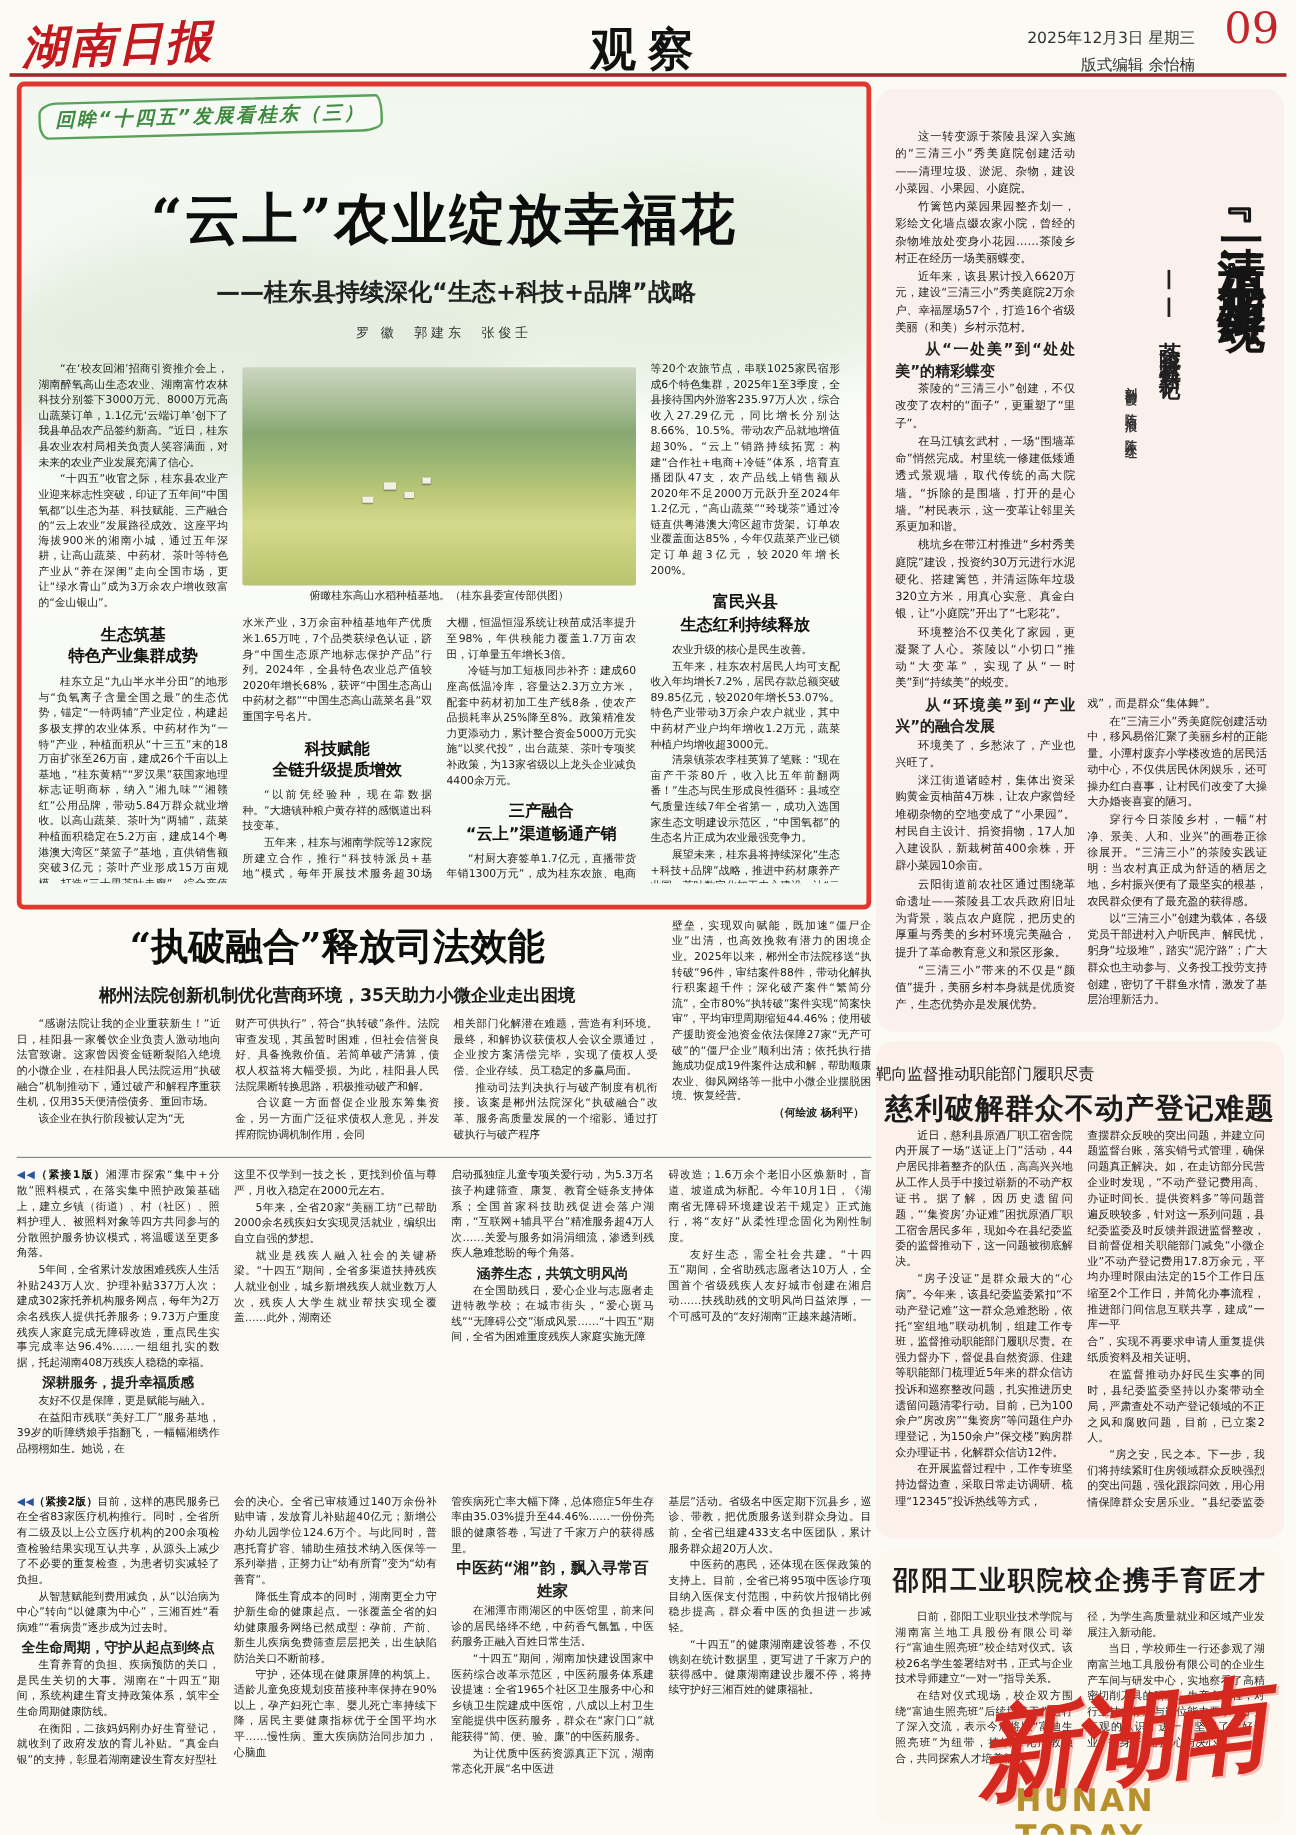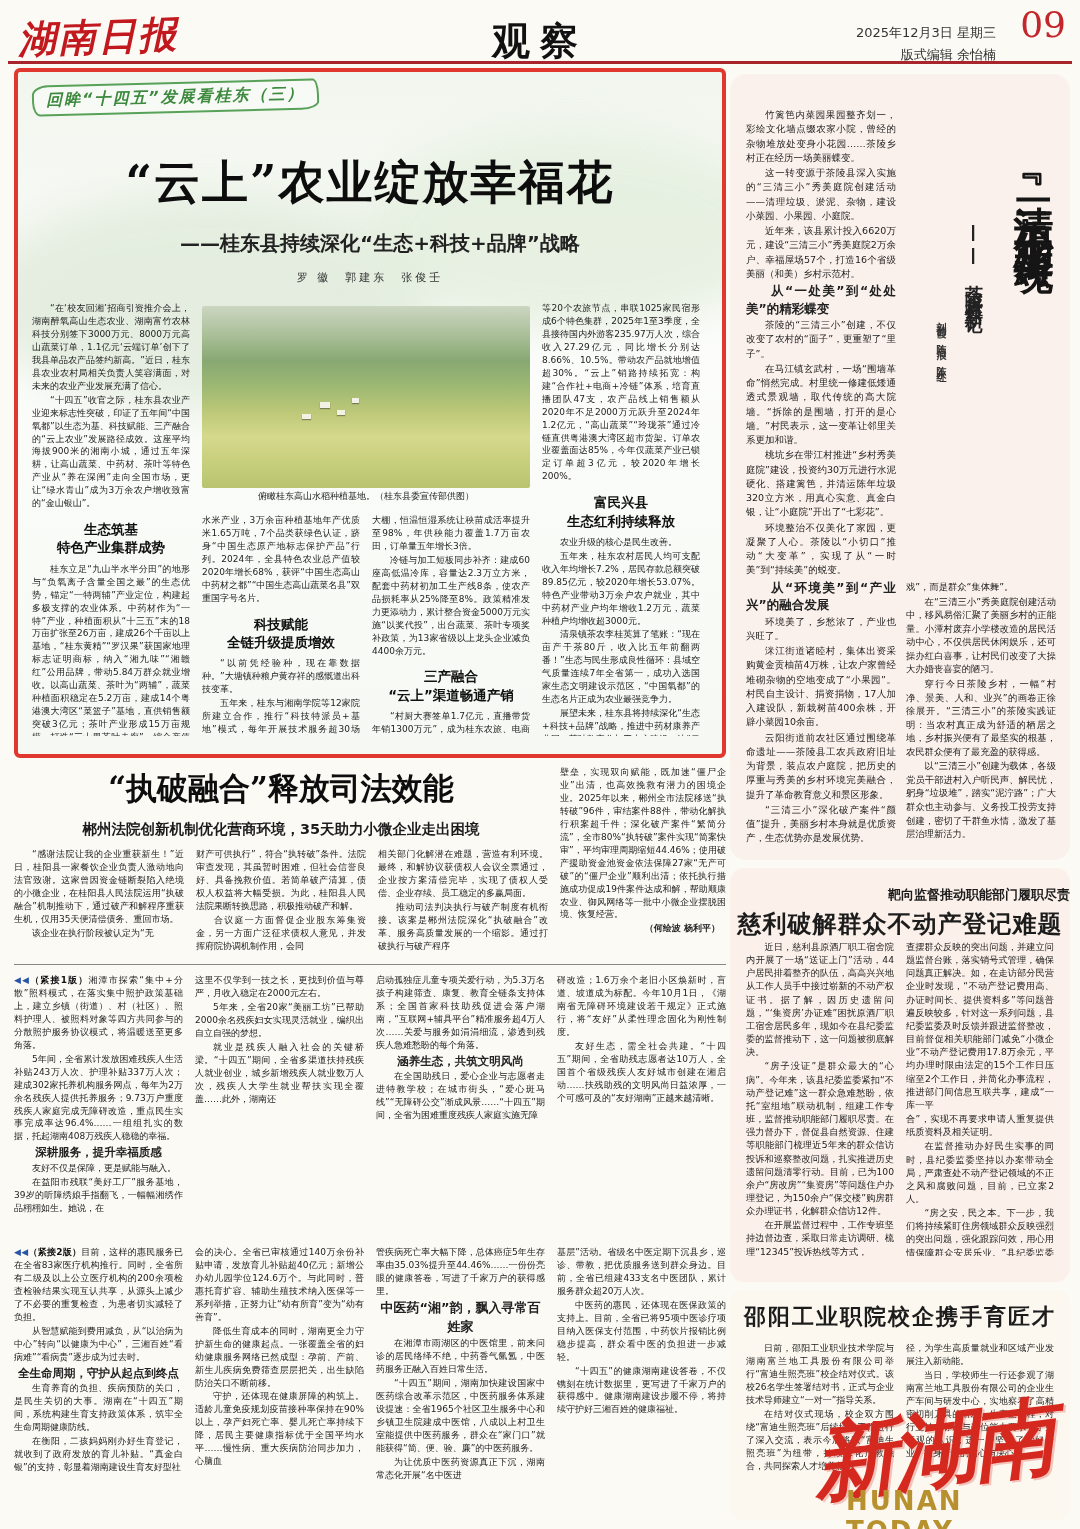--- a/index.html
+++ b/index.html
@@ -50,21 +50,21 @@
   .contA{left:14px;top:974px;width:712px;height:264px;}
   .contB{left:14px;top:1246px;width:712px;height:274px;}
   
   .sq-box{left:730px;top:74px;width:340px;height:786px;background:#fbf1ec;border-radius:16px;}
   .sq-col1{left:16px;top:34px;width:150px;height:736px;overflow:hidden;font-size:9.5px;line-height:1.5;}
   .sq-col2{left:176px;top:506px;width:150px;height:264px;overflow:hidden;font-size:9.3px;line-height:1.46;}
   .sq-vtitle{right:8px;top:86px;height:540px;writing-mode:vertical-rl;font-family:"DejaVu Serif",serif;font-weight:900;font-size:40px;letter-spacing:7px;color:#151515;}
   .sq-vsub{right:84px;top:150px;height:430px;writing-mode:vertical-rl;font-size:18px;font-weight:600;letter-spacing:5px;color:#222;}
   .sq-vauth{right:122px;top:240px;height:300px;writing-mode:vertical-rl;font-size:10px;letter-spacing:3px;color:#333;font-weight:700;}
   .cili-box{left:730px;top:868px;width:340px;height:414px;background:#fbf0ea;border-radius:14px;}
-  .cili-kicker{left:0;right:0;top:18px;text-align:right;font-size:13px;font-weight:700;}
+  .cili-kicker{left:0;right:0;top:18px;text-align:left;font-size:13px;font-weight:400;}
   .cili-headline{left:0;right:0;top:40px;text-align:center;font-family:"DejaVu Serif",serif;font-size:24px;font-weight:900;letter-spacing:1px;}
   .cili-cols{left:16px;top:72px;width:308px;height:316px;}
   .cili-cols .c{font-size:9.2px;line-height:1.43;}
   .sy-box{left:730px;top:1290px;width:340px;height:230px;background:#fcf7ef;border-radius:14px;}
   .sy-headline{left:0;right:0;top:12px;text-align:center;font-size:22px;font-weight:900;letter-spacing:2px;font-family:"DejaVu Serif",serif;}
   .sy-cols{left:16px;top:52px;width:308px;height:166px;}
   .logo-cn{left:812px;top:1392px;width:270px;font-family:"DejaVu Serif",serif;font-style:italic;font-weight:900;font-size:84px;color:#d5281e;transform:rotate(-7deg);letter-spacing:-4px;z-index:9;text-shadow:2px 2px 0 rgba(213,40,30,.25);}
   .logo-en{left:846px;top:1486px;width:230px;font-size:26px;font-weight:800;color:#b8912f;letter-spacing:2px;z-index:9;}
 </style>
 </head>
@@ -210,33 +210,33 @@
     <p>中医药的惠民，还体现在医保政策的支持上。目前，全省已将95项中医诊疗项目纳入医保支付范围，中药饮片报销比例稳步提高，群众看中医的负担进一步减轻。</p>
     <p>“十四五”的健康湖南建设答卷，不仅镌刻在统计数据里，更写进了千家万户的获得感中。健康湖南建设步履不停，将持续守护好三湘百姓的健康福祉。</p>
   </div>
 </div>
 
 <div class="abs sq-box">
   <div class="abs sq-vtitle">『三清三小』塑形铸魂</div>
   <div class="abs sq-vsub">——茶陵乡村焕新记</div>
   <div class="abs sq-vauth">刘韵霞　陈启浪　陈永红</div>
   <div class="abs sq-col1 c">
+    <p>这一转变源于茶陵县深入实施的“三清三小”秀美庭院创建活动——清理垃圾、淤泥、杂物，建设小菜园、小果园、小庭院。</p>
     <p>竹篱笆内菜园果园整齐划一，彩绘文化墙点缀农家小院，曾经的杂物堆放处变身小花园……茶陵乡村正在经历一场美丽蝶变。</p>
-    <p>这一转变源于茶陵县深入实施的“三清三小”秀美庭院创建活动——清理垃圾、淤泥、杂物，建设小菜园、小果园、小庭院。</p>
     <p>近年来，该县累计投入6620万元，建设“三清三小”秀美庭院2万余户、幸福屋场57个，打造16个省级美丽（和美）乡村示范村。</p>
     <p class="shp">从“一处美”到“处处美”的精彩蝶变</p>
     <p>茶陵的“三清三小”创建，不仅改变了农村的“面子”，更重塑了“里子”。</p>
     <p>在马江镇玄武村，一场“围墙革命”悄然完成。村里统一修建低矮通透式景观墙，取代传统的高大院墙。“拆除的是围墙，打开的是心墙。”村民表示，这一变革让邻里关系更加和谐。</p>
     <p>桃坑乡在带江村推进“乡村秀美庭院”建设，投资约30万元进行水泥硬化、搭建篱笆，并清运陈年垃圾320立方米，用真心实意、真金白银，让“小庭院”开出了“七彩花”。</p>
     <p>环境整治不仅美化了家园，更凝聚了人心。茶陵以“小切口”推动“大变革”，实现了从“一时美”到“持续美”的蜕变。</p>
     <p class="shp">从“环境美”到“产业兴”的融合发展</p>
     <p>环境美了，乡愁浓了，产业也兴旺了。</p>
     <p>洣江街道诸睦村，集体出资采购黄金贡柚苗4万株，让农户家曾经堆砌杂物的空地变成了“小果园”。村民自主设计、捐资捐物，17人加入建设队，新栽树苗400余株，开辟小菜园10余亩。</p>
     <p>云阳街道前农社区通过围绕革命遗址——茶陵县工农兵政府旧址为背景，装点农户庭院，把历史的厚重与秀美的乡村环境完美融合，提升了革命教育意义和景区形象。</p>
-    <p>“三清三小”深化破产案件“颜值”提升，美丽乡村本身就是优质资产，生态优势亦是发展优势。</p>
+    <p>“三清三小”带来的不仅是“颜值”提升，美丽乡村本身就是优质资产，生态优势亦是发展优势。</p>
 
   </div>
   <div class="abs sq-col2 c">
     <p class="pn">戏”，而是群众“集体舞”。</p>
     <p>在“三清三小”秀美庭院创建活动中，移风易俗汇聚了美丽乡村的正能量。小潭村废弃小学楼改造的居民活动中心，不仅供居民休闲娱乐，还可操办红白喜事，让村民们改变了大操大办婚丧喜宴的陋习。</p>
     <p>穿行今日茶陵乡村，一幅“村净、景美、人和、业兴”的画卷正徐徐展开。“三清三小”的茶陵实践证明：当农村真正成为舒适的栖居之地，乡村振兴便有了最坚实的根基，农民群众便有了最充盈的获得感。</p>
     <p>以“三清三小”创建为载体，各级党员干部进村入户听民声、解民忧，躬身“垃圾堆”，踏实“泥泞路”；广大群众也主动参与、义务投工投劳支持创建，密切了干群鱼水情，激发了基层治理新活力。</p>
   </div>
 </div>
 

